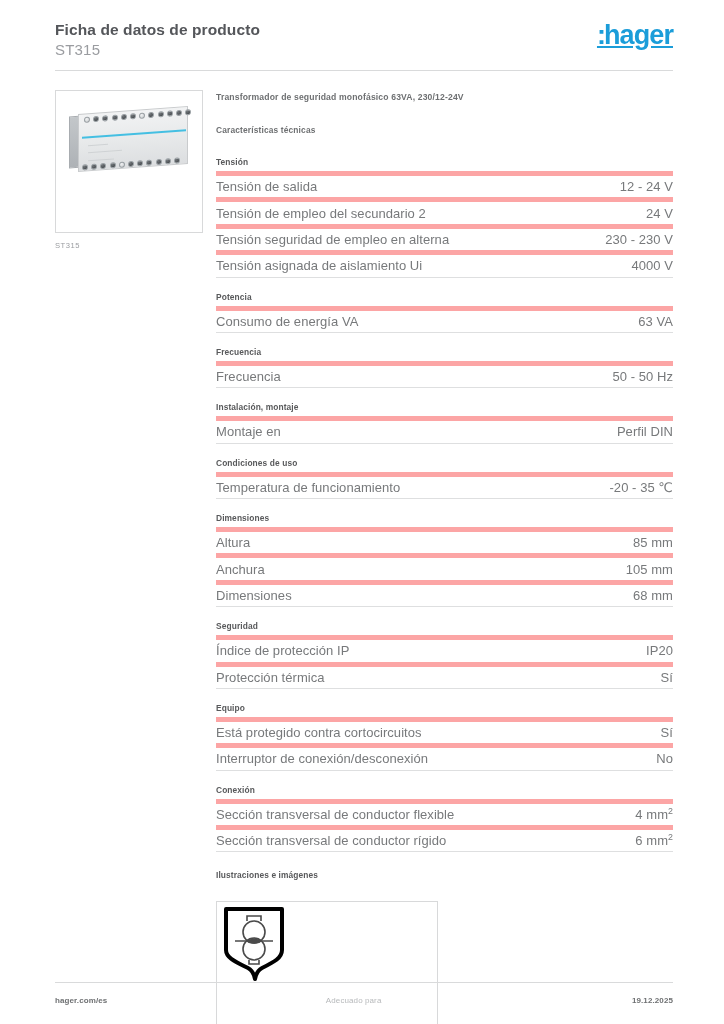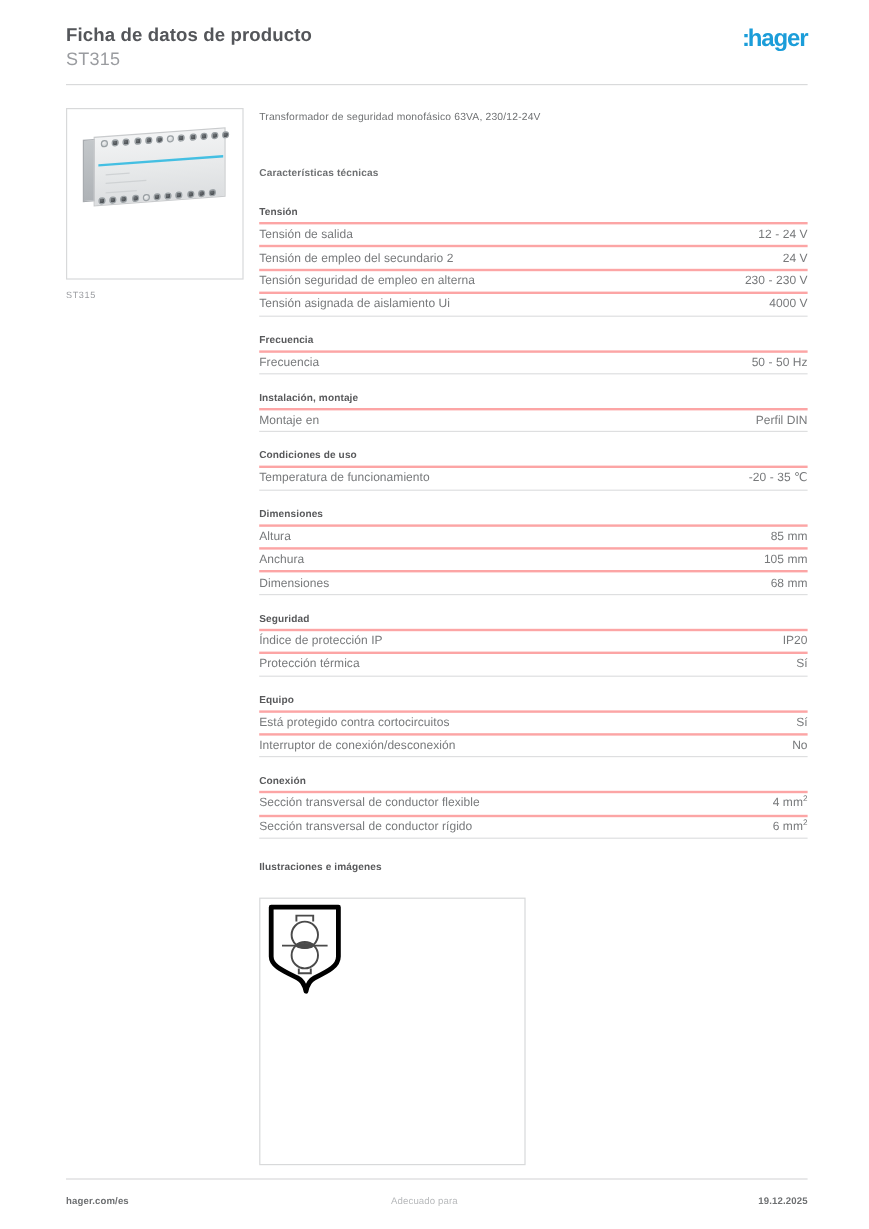--- a/index.html
+++ b/index.html
@@ -46,27 +46,28 @@
     line-height: 1.28;
   }
   .doc-subtitle {
     font-size: 15px;
     font-weight: normal;
     color: #9a9ca0;
     line-height: 1.3;
     letter-spacing: 0.2px;
   }
   .brand-logo {
-    font-size: 20px;
+    font-size: 27px;
     font-weight: bold;
     color: #1b9dd9;
     letter-spacing: -0.9px;
     line-height: 1;
     padding-top: 4px;
     white-space: nowrap;
+    text-decoration: underline;
   }
   .brand-logo .colon { letter-spacing: -2px; }
 
   .header-rule {
     position: absolute;
     left: 55px;
     top: 70px;
     width: 618px;
     height: 1px;
     background: #d9dadb;
@@ -159,48 +160,48 @@
   
   .specs {
     position: absolute;
     left: 216px;
     top: 92px;
     width: 457px;
   }
 
   .product-name {
     font-size: 8.6px;
-    font-weight: normal;
+    font-weight: bold;
     color: #6e7072;
     letter-spacing: 0.15px;
-    margin-bottom: 37px;
+    margin-bottom: 23px;
   }
   .specs-heading {
     font-size: 8.4px;
     font-weight: bold;
     color: #6e7072;
     letter-spacing: 0.15px;
     margin-bottom: 22px;
   }
 
   .spec-group { margin-bottom: 14px; }
   .group-title {
     font-size: 8.4px;
     font-weight: bold;
     color: #58595b;
     letter-spacing: 0.1px;
     padding-bottom: 4px;
   }
   .spec-row {
     display: flex;
     justify-content: space-between;
-    align-items: flex-start;
-    border-top: 2px solid #fca5a5;
+    align-items: center;
+    border-top: 5px solid #fca5a5;
     padding: 3.2px 0 3.2px;
-    font-size: 10px;
+    font-size: 13px;
     color: #77797b;
     letter-spacing: 0.05px;
   }
   .spec-group .spec-row:last-child { border-bottom: 1px solid #dedfe0; }
   .spec-label { white-space: nowrap; }
   .spec-value { white-space: nowrap; text-align: right; padding-left: 12px; }
   .spec-value sup { font-size: 0.68em; vertical-align: super; line-height: 0; }
 
   
   .illus-heading {
@@ -335,20 +336,27 @@
             <span class="spec-label">Tensión de empleo del secundario 2</span>
             <span class="spec-value">24 V</span>
           </div>
           <div class="spec-row">
             <span class="spec-label">Tensión seguridad de empleo en alterna</span>
             <span class="spec-value">230 - 230 V</span>
           </div>
           <div class="spec-row">
             <span class="spec-label">Tensión asignada de aislamiento Ui</span>
             <span class="spec-value">4000 V</span>
+          </div>
+        </div>
+        <div class="spec-group">
+          <div class="group-title">Potencia</div>
+          <div class="spec-row">
+            <span class="spec-label">Consumo de energía VA</span>
+            <span class="spec-value">63 VA</span>
           </div>
         </div>
         <div class="spec-group">
           <div class="group-title">Frecuencia</div>
           <div class="spec-row">
             <span class="spec-label">Frecuencia</span>
             <span class="spec-value">50 - 50 Hz</span>
           </div>
         </div>
         <div class="spec-group">

